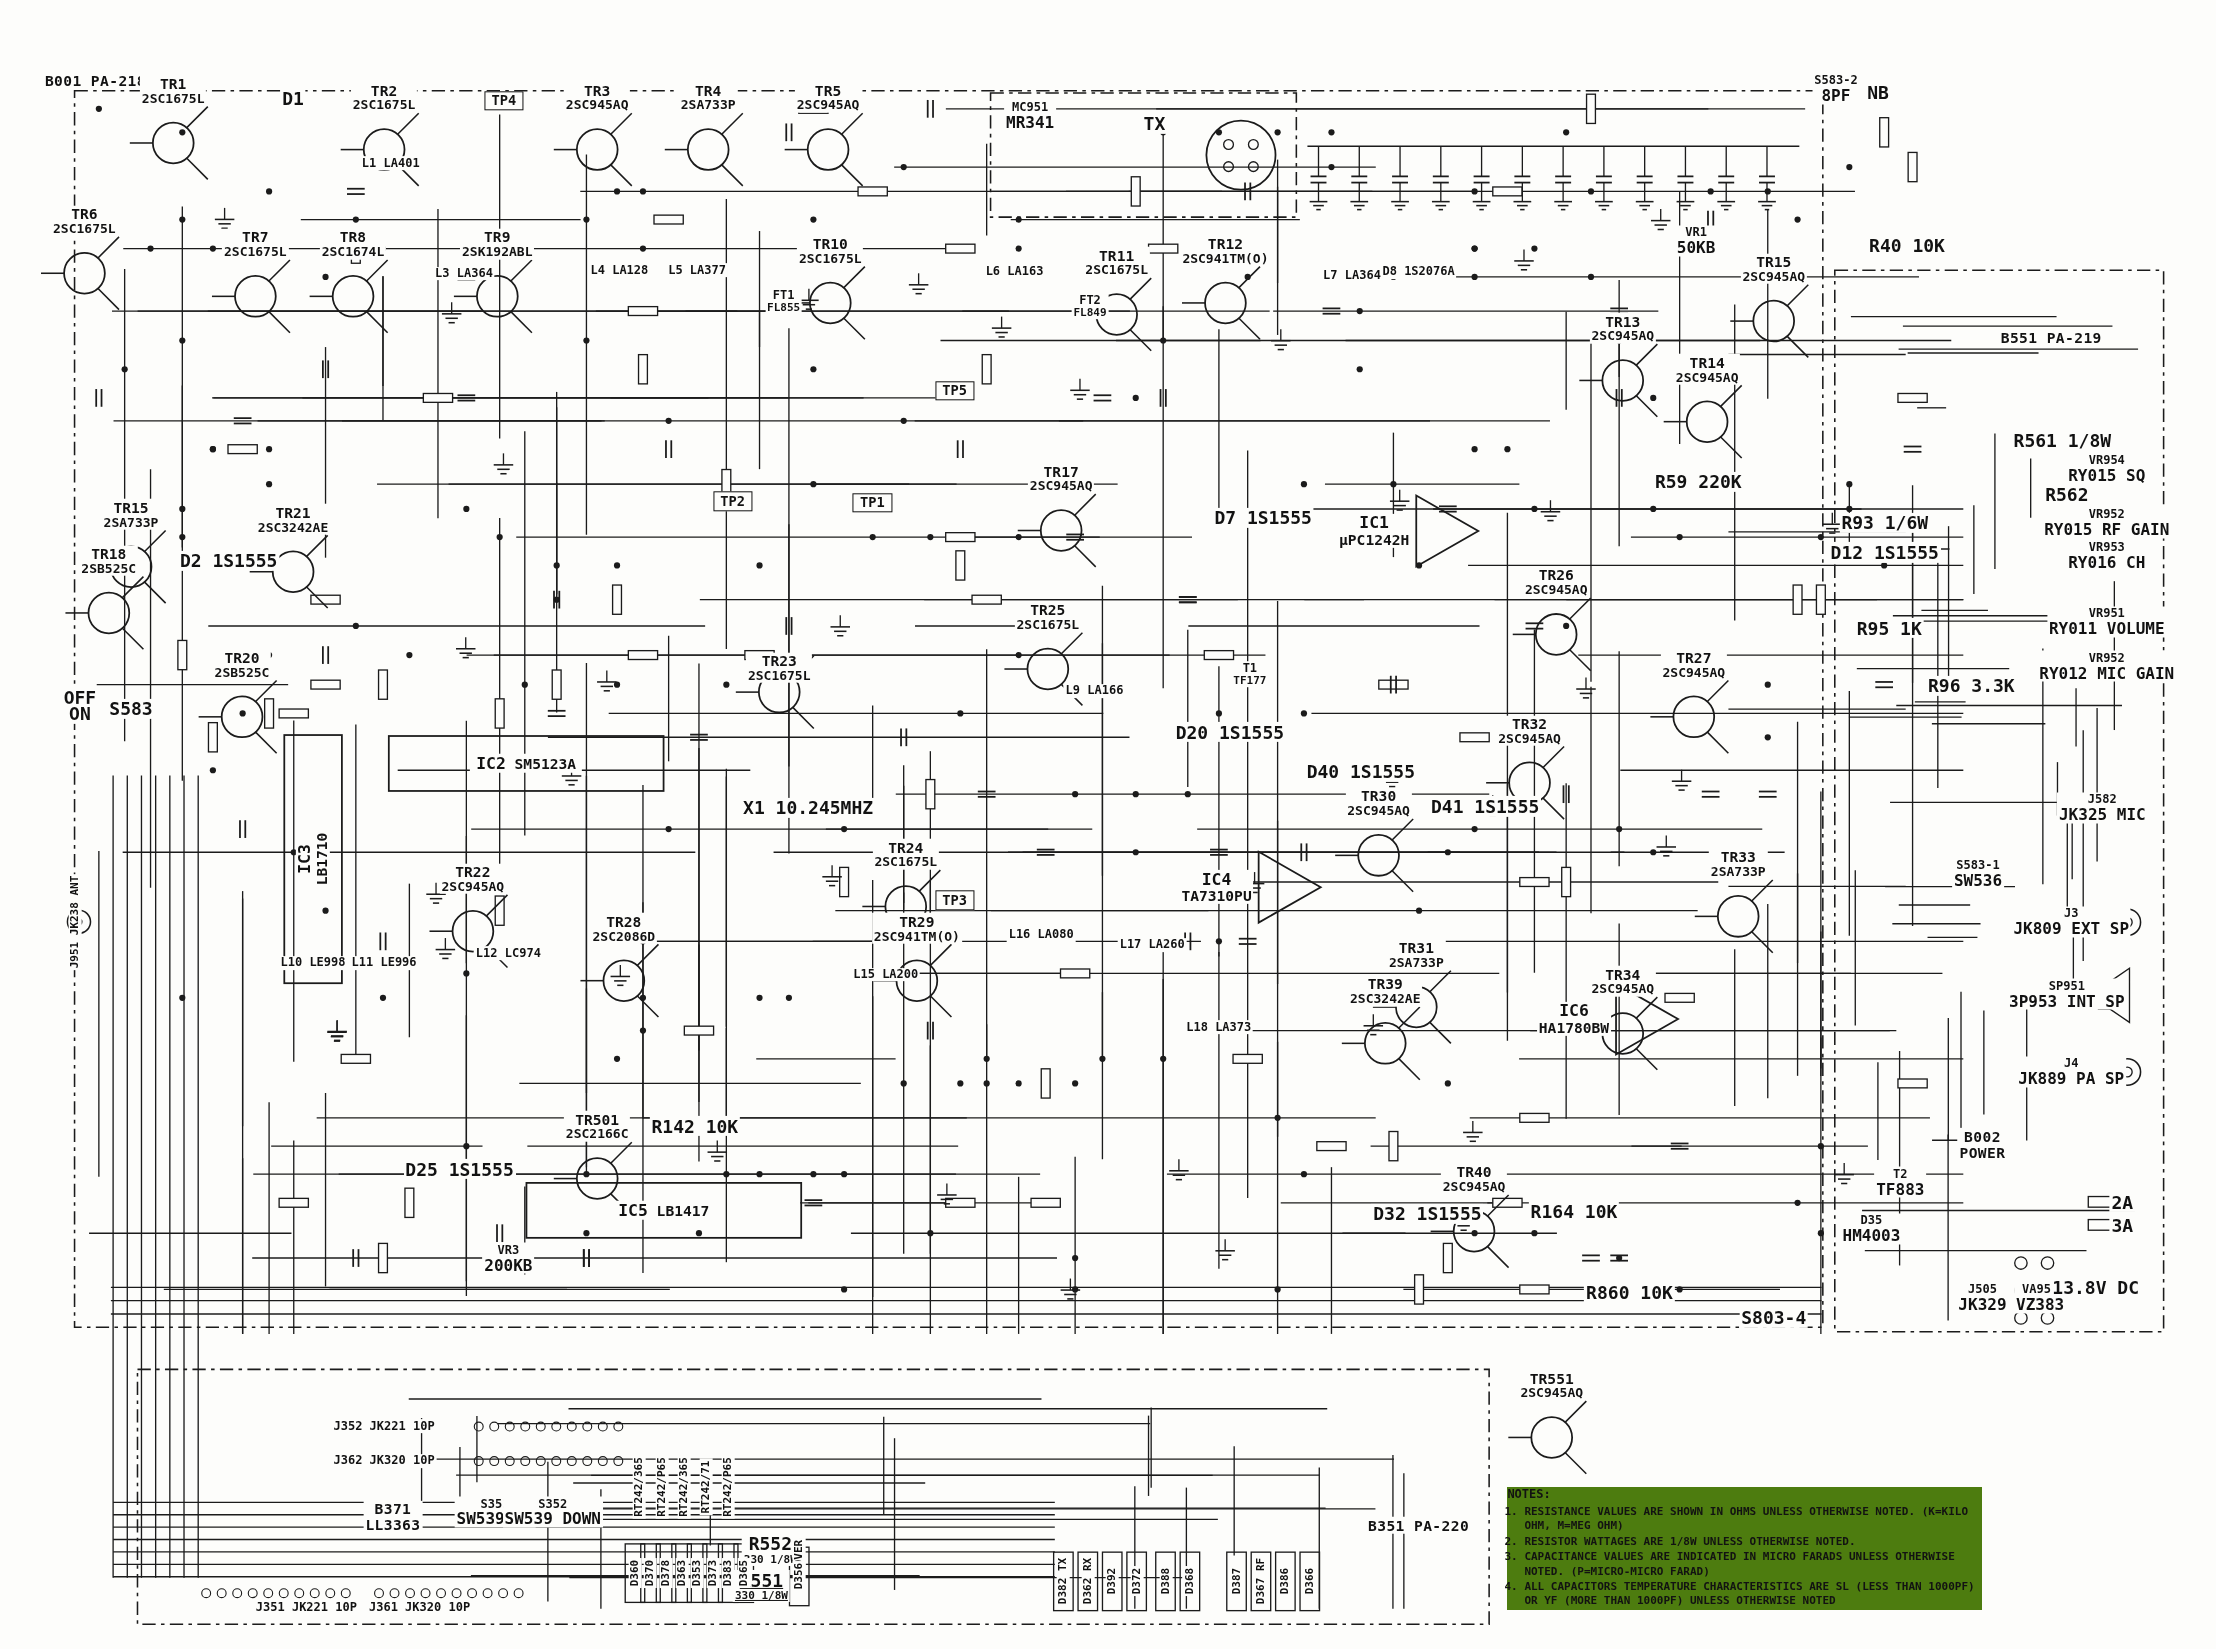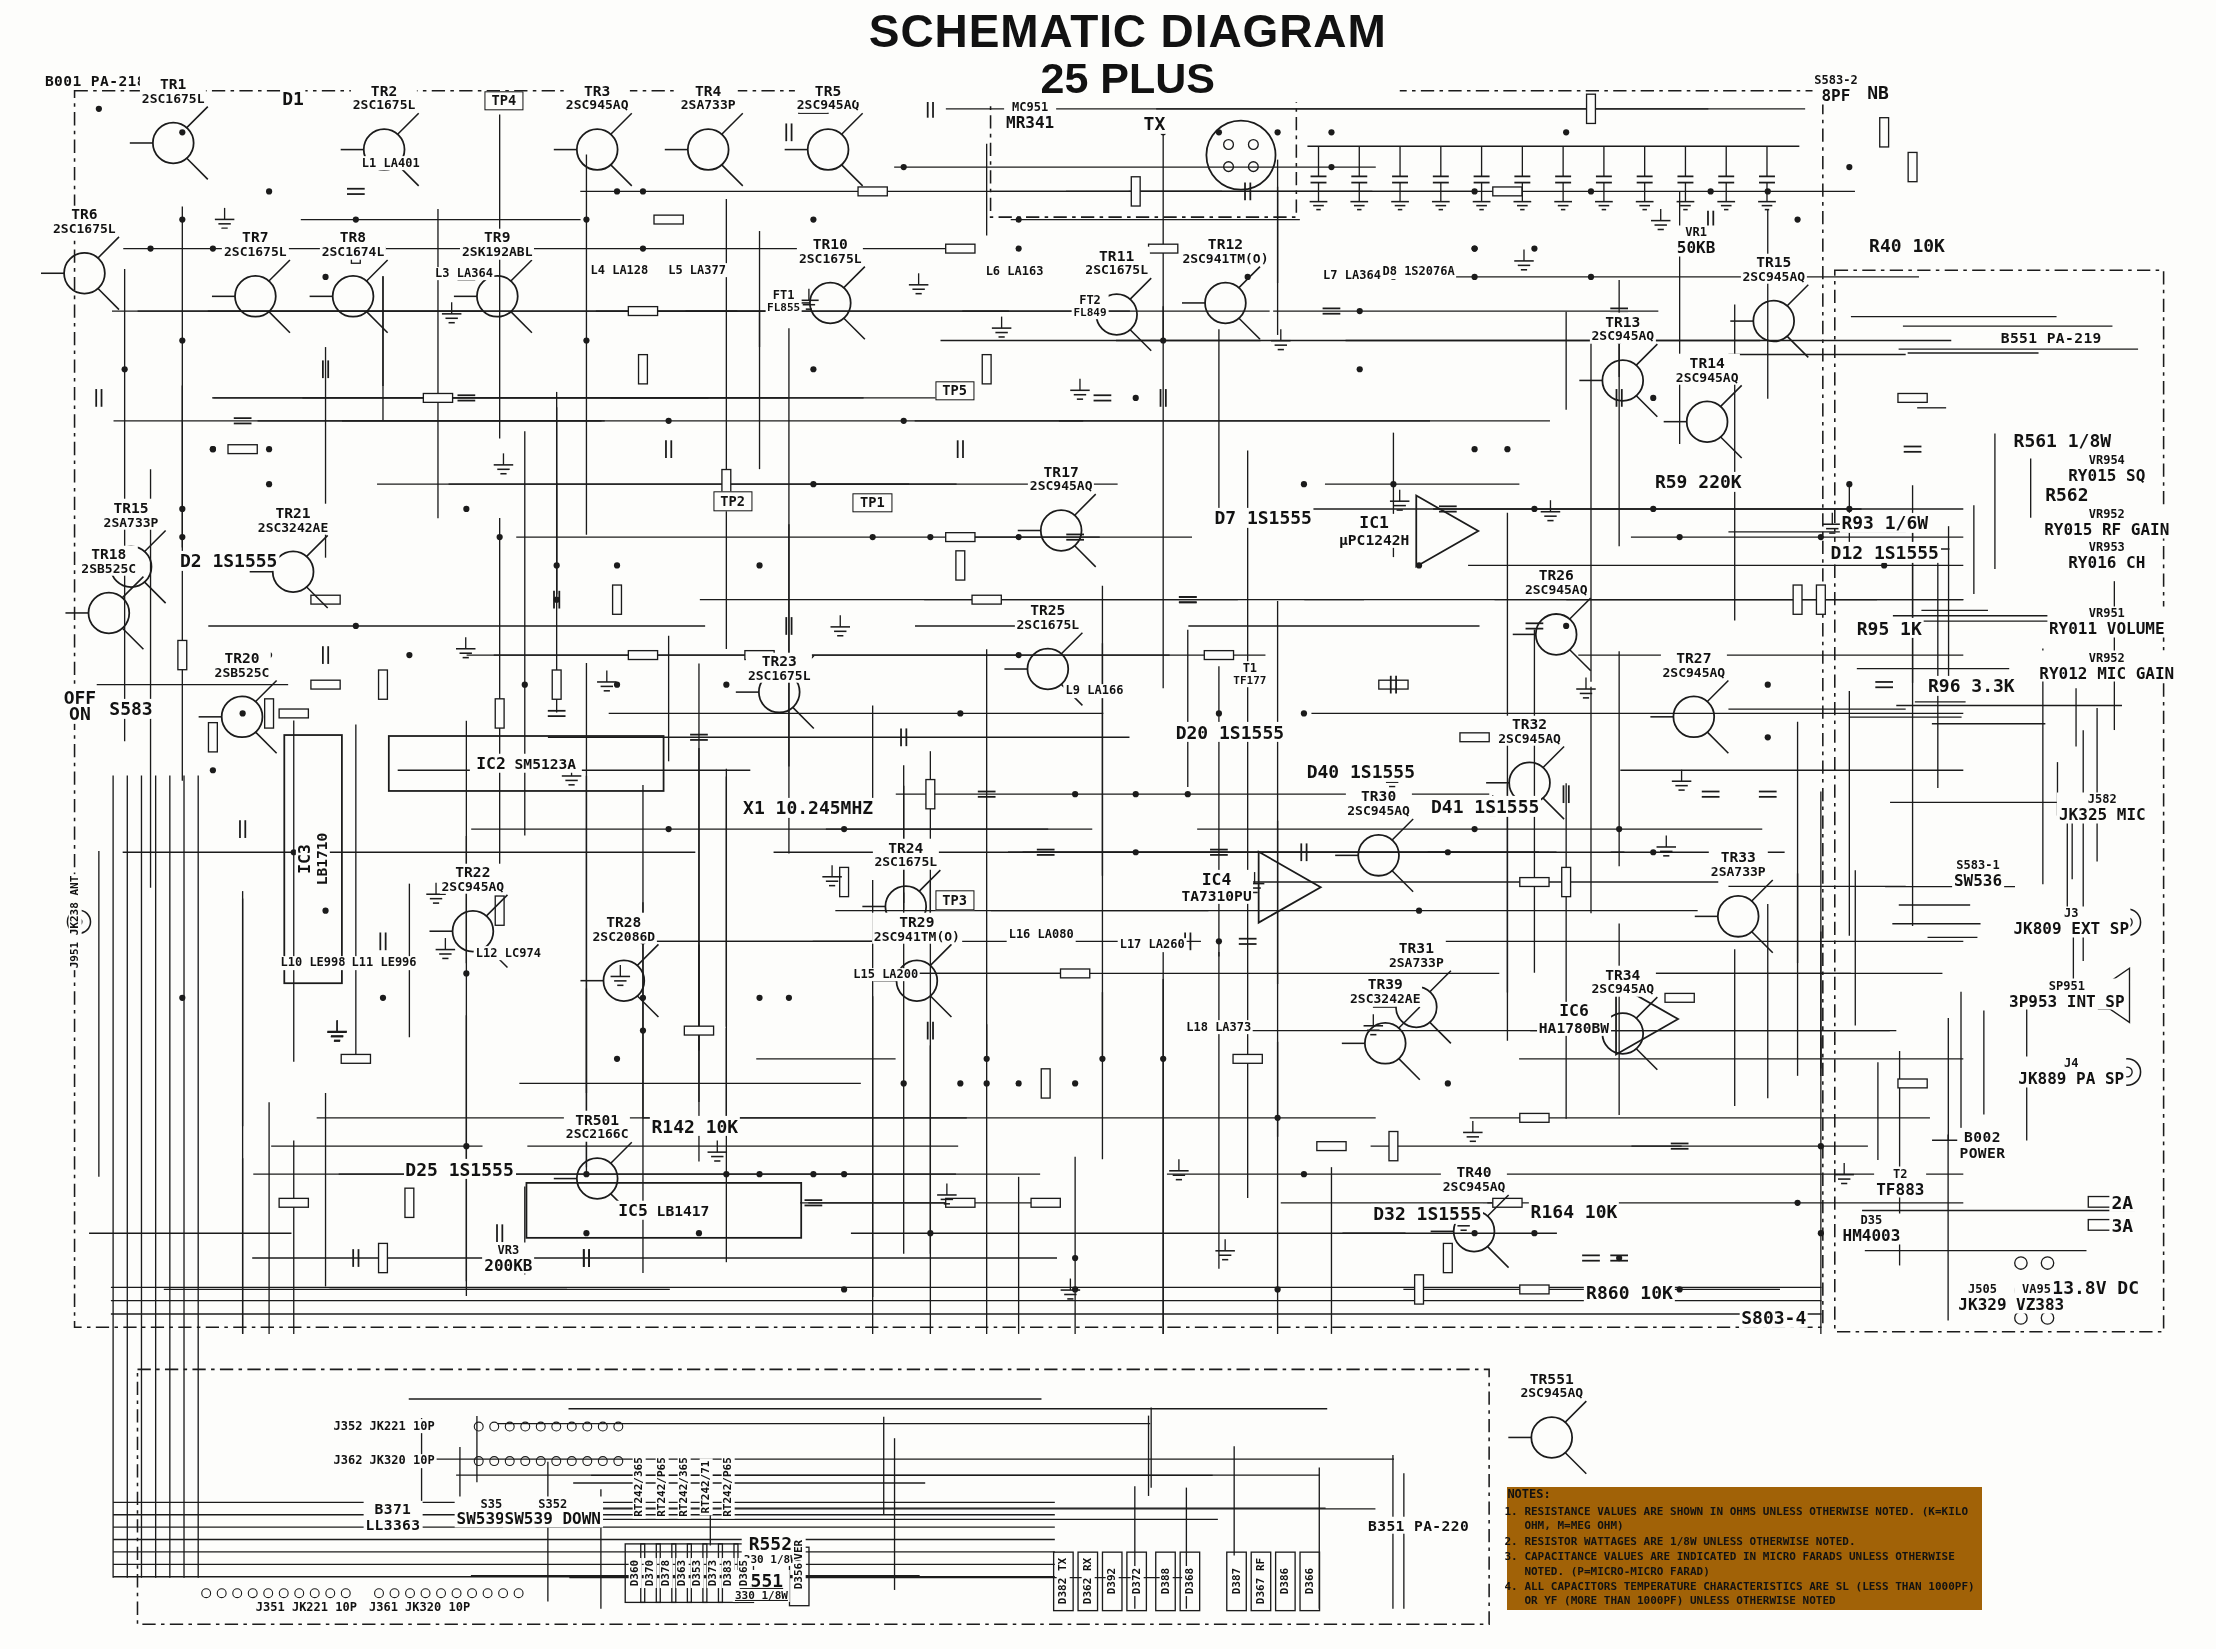--- a/index.html
+++ b/index.html
@@ -31,21 +31,21 @@
   .kind-misc .l2{font-size:11px;}
   .kind-coil .l1{font-size:12px;}
   .kind-coil .l2{font-size:11px;}
   .kind-conn .l1{font-size:12px;}
   .kind-conn .l2{font-size:16px;}
   .kind-vt{transform:translate(-50%,-50%) rotate(-90deg);}
   .kind-vt .l1{font-size:11px;}
   .rot{transform:translate(-50%,-50%) rotate(-90deg);}
   .notes{
     position:absolute;left:67.9%;top:90.2%;width:21.4%;z-index:3;
-    font-size:11px;font-weight:bold;line-height:1.3;background:#a16207;
+    font-size:11px;font-weight:bold;line-height:1.3;background:#4d7c0f;
   }
   .notes .nh{display:block;font-size:12px;margin-bottom:1.8px;}
   .notes ol{margin:0;padding-left:17px;}
   .notes li{margin-bottom:1.3px;}
 </style>
 </head>
 <body>
 
 <div class="canvas">
   <svg id="wires" width="2220" height="1649" viewBox="0 0 5009 3721" xmlns="http://www.w3.org/2000/svg">
@@ -1140,24 +1140,20 @@
       <rect x="2487.509" y="3502.4390000000003" width="44" height="132" stroke="#1b1b1b" stroke-width="3" fill="none"></rect>
       <rect x="2542.608" y="3502.4390000000003" width="44" height="132" stroke="#1b1b1b" stroke-width="3" fill="none"></rect>
       <rect x="2607.725" y="3502.4390000000003" width="44" height="132" stroke="#1b1b1b" stroke-width="3" fill="none"></rect>
       <rect x="2662.824" y="3502.4390000000003" width="44" height="132" stroke="#1b1b1b" stroke-width="3" fill="none"></rect>
       <rect x="2768.0130000000004" y="3502.4390000000003" width="44" height="132" stroke="#1b1b1b" stroke-width="3" fill="none"></rect>
       <rect x="2823.1119999999996" y="3502.4390000000003" width="44" height="132" stroke="#1b1b1b" stroke-width="3" fill="none"></rect>
       <rect x="2878.211" y="3502.4390000000003" width="44" height="132" stroke="#1b1b1b" stroke-width="3" fill="none"></rect>
       <rect x="2933.31" y="3502.4390000000003" width="44" height="132" stroke="#1b1b1b" stroke-width="3" fill="none"></rect>
     </svg>
 
-  <div class="title">
-    <span class="t1">SCHEMATIC DIAGRAM</span>
-    <span class="t2">25 PLUS</span>
-  </div>
 
   <div id="labels">
       <div class="lbl kind-board" style="left: 4.3%; top: 4.9%;">
         <span class="l1">B001 PA-218</span>
       </div>
       <div class="lbl kind-board" style="left: 92.4%; top: 20.5%;">
         <span class="l1">B551 PA-219</span>
       </div>
       <div class="lbl kind-board" style="left: 63.9%; top: 92.5%;">
         <span class="l1">B351 PA-220</span>

